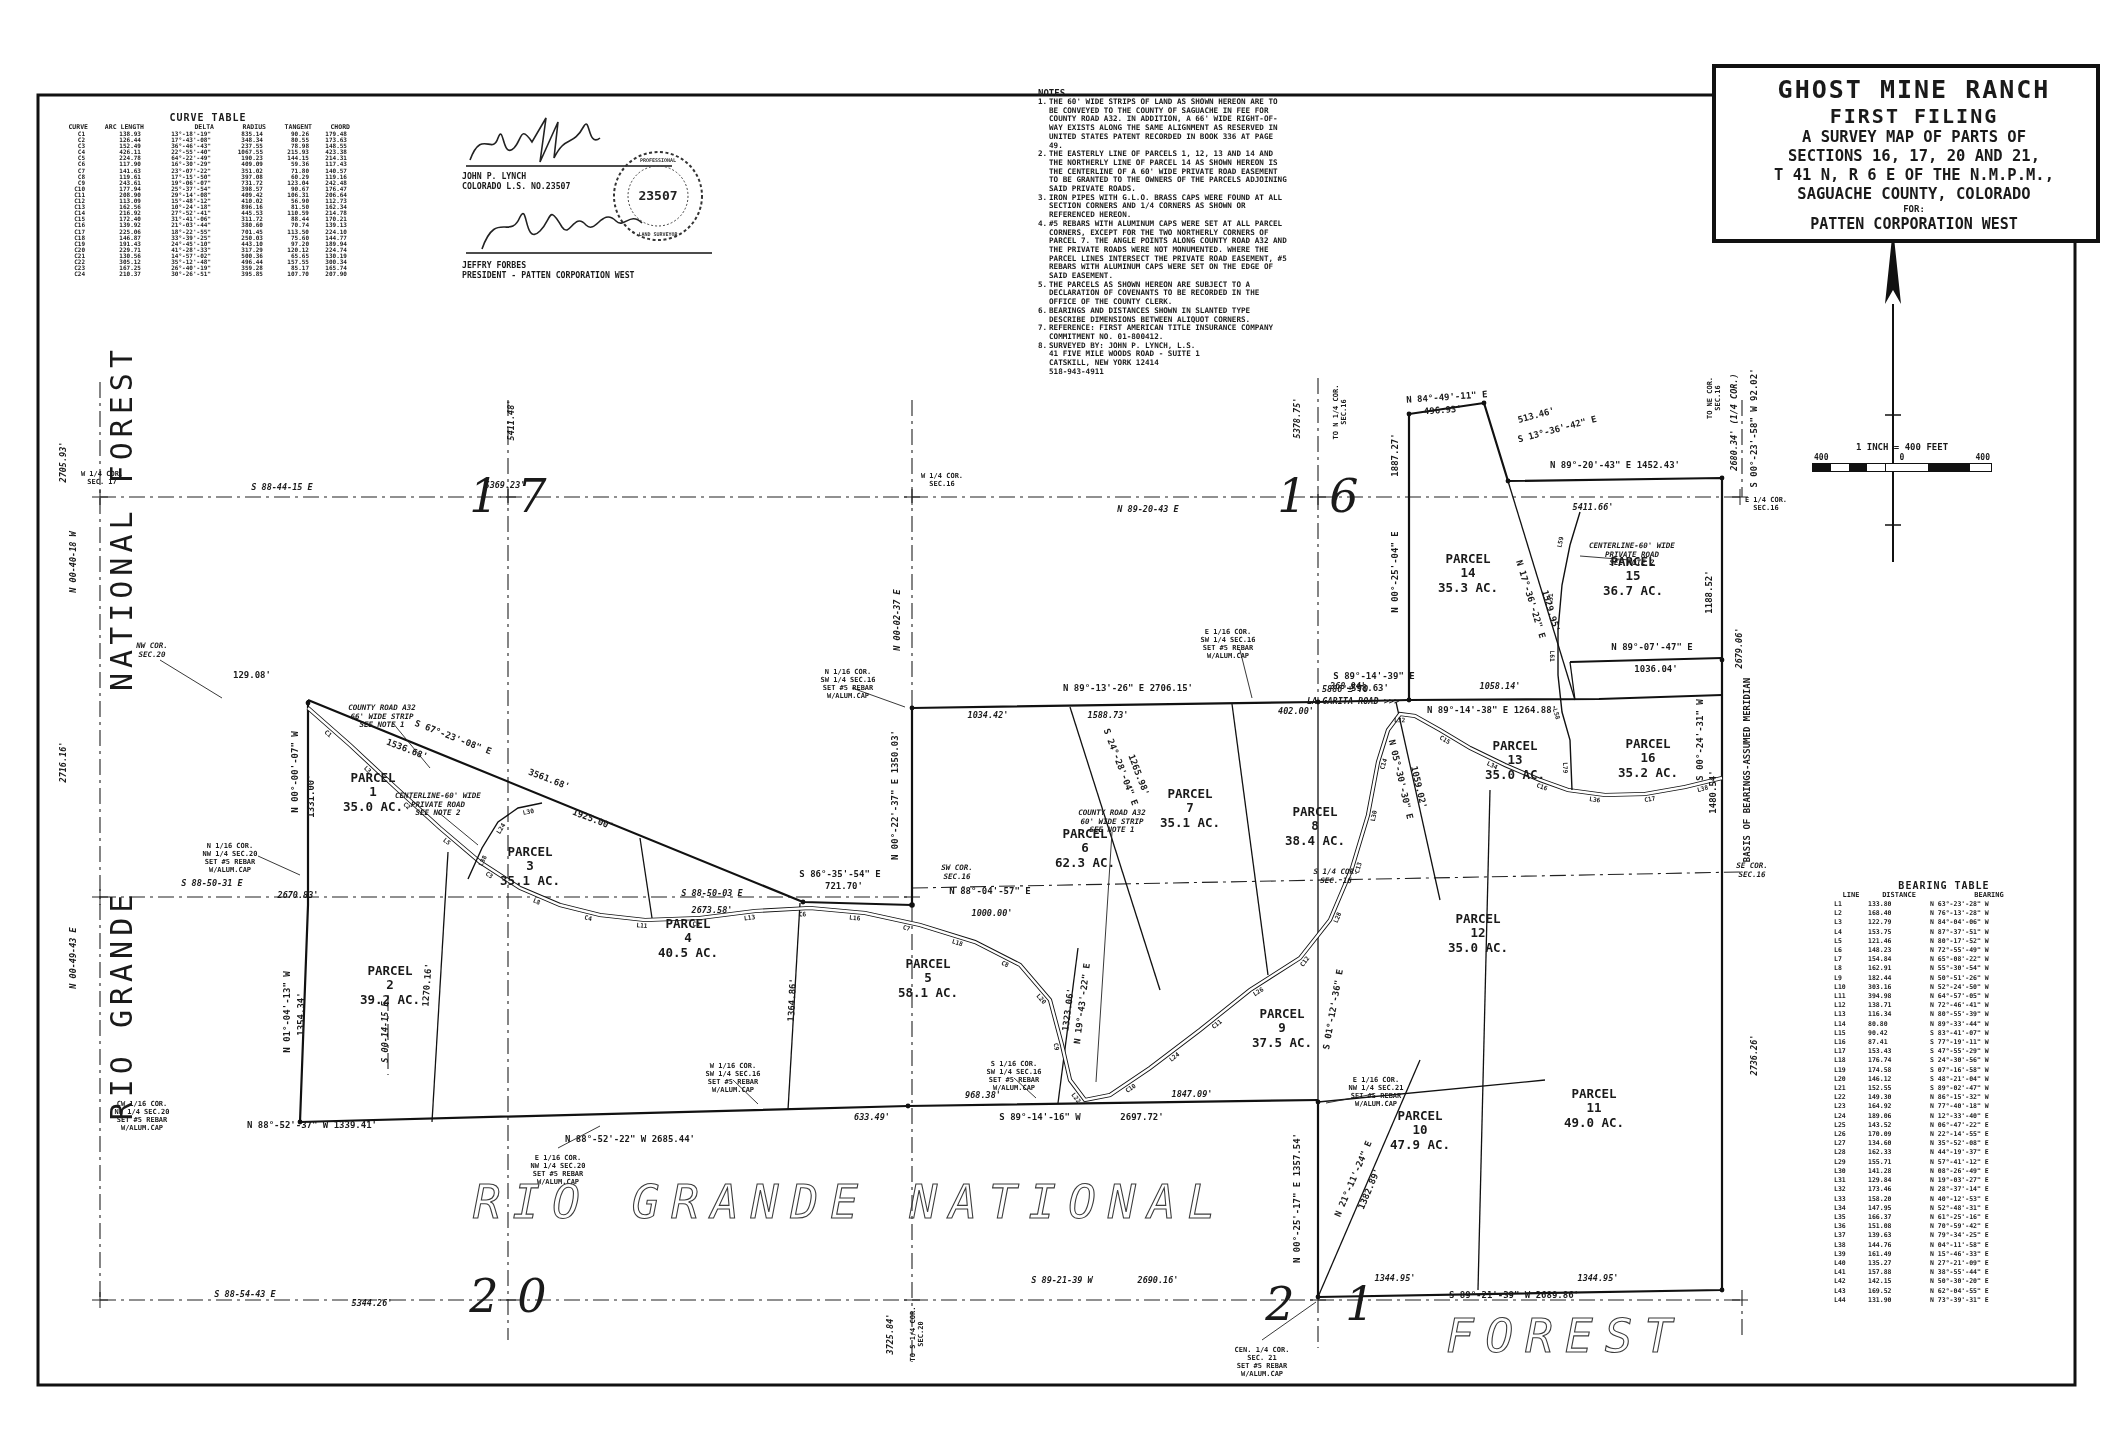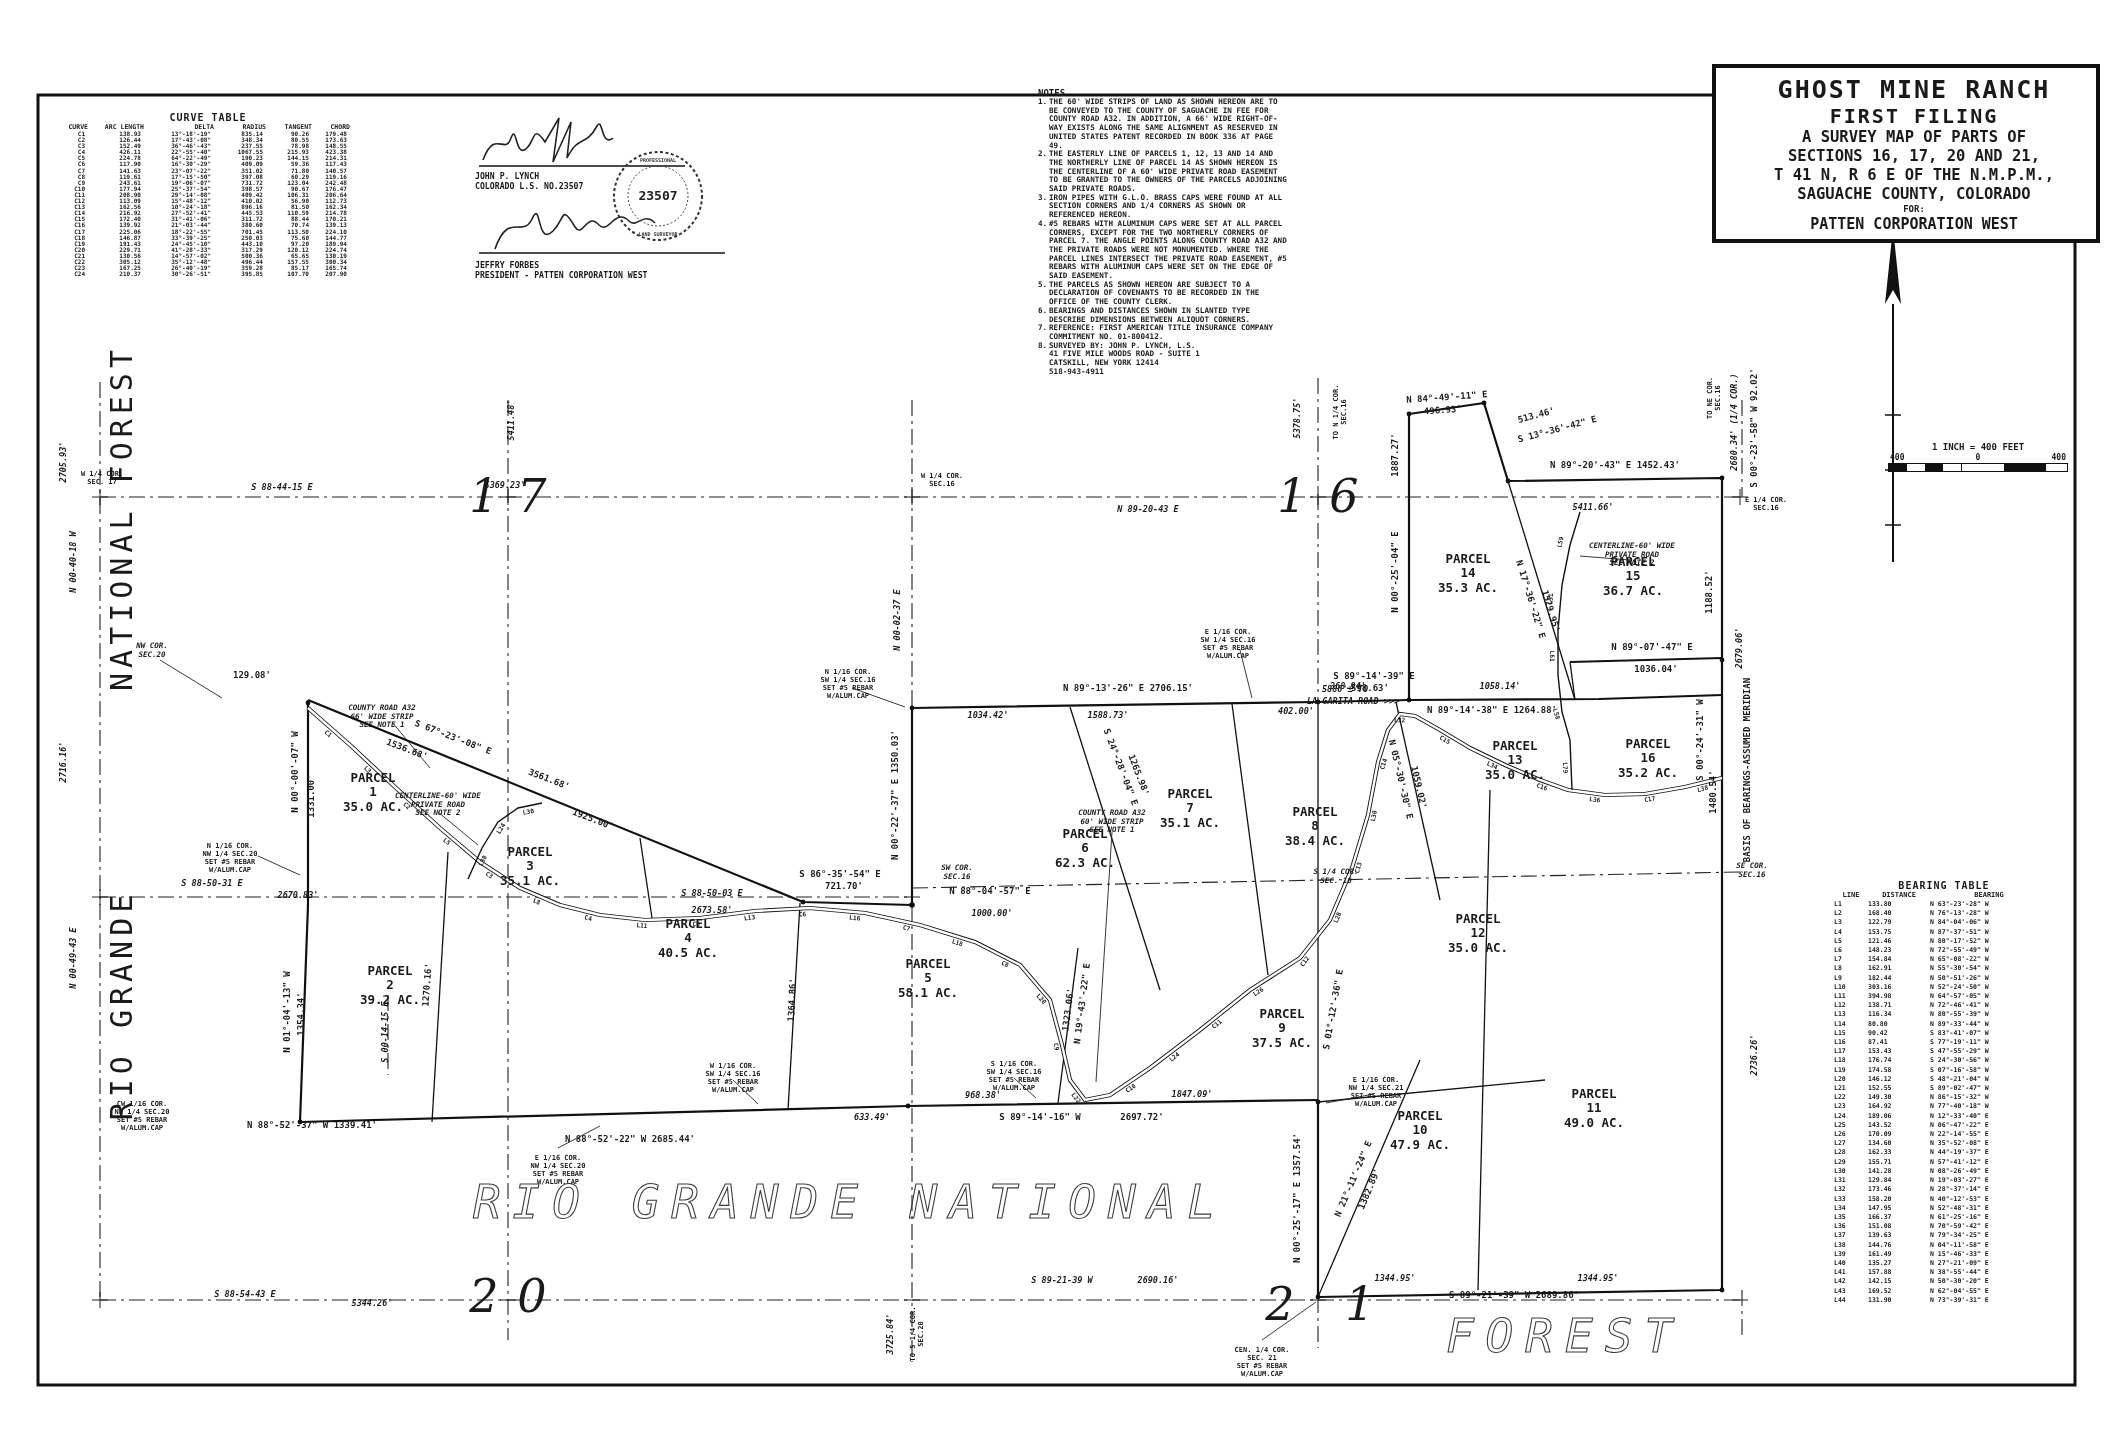--- a/index.html
+++ b/index.html
@@ -496,21 +496,21 @@
         <div class="cell">165.74</div>
         <div class="cell">C24</div>
         <div class="cell">210.37</div>
         <div class="cell">30°-26'-51"</div>
         <div class="cell">395.85</div>
         <div class="cell">107.70</div>
         <div class="cell">207.90</div>
       </div>
   </div>
 
-  <div class="blk" style="left:475px;top:108px;">
+  <div class="blk" style="left:462px;top:108px;">
     <div class="cert" id="cert-lines"></div>
     <svg width="300" height="64" style="display:block">
       <path d="M8,52 C20,20 30,48 36,30 C42,14 40,52 52,40 C60,32 58,16 70,34 L84,10 L78,54 L96,14 L92,50 C104,26 110,40 122,18 C128,8 126,40 138,30" fill="none" stroke="#222" stroke-width="1.6"></path>
       <line x1="4" y1="58" x2="210" y2="58" stroke="#111" stroke-width="1.6"></line>
     </svg>
     <div class="sig-sub">JOHN P. LYNCH</div>
     <div class="sig-sub">COLORADO L.S. NO.23507</div>
     <svg width="300" height="70" style="display:block">
       <path d="M20,58 C34,18 48,50 58,26 C66,10 62,56 78,40 C90,28 86,12 100,36 C108,48 112,20 124,34 C134,44 140,16 154,30 C162,38 168,20 180,32" fill="none" stroke="#222" stroke-width="1.6"></path>
       <line x1="4" y1="62" x2="250" y2="62" stroke="#111" stroke-width="1.6"></line>
@@ -573,21 +573,21 @@
     <div class="tb1">GHOST MINE RANCH</div>
     <div class="tb2">FIRST FILING</div>
     <div class="tb3">A SURVEY MAP OF PARTS OF</div>
     <div class="tb3">SECTIONS 16, 17, 20 AND 21,</div>
     <div class="tb3">T 41 N, R 6 E OF THE N.M.P.M.,</div>
     <div class="tb3">SAGUACHE COUNTY, COLORADO</div>
     <div class="tb4">FOR:</div>
     <div class="tb5">PATTEN CORPORATION WEST</div>
   </div>
 
-  <div class="blk scaleblk" style="left:1888px;top:442px;">
+  <div class="blk scaleblk" style="left:1812px;top:442px;">
     <div>1 INCH = 400 FEET</div>
     <div class="scale-nums">
       <span>400</span>
       <span>0</span>
       <span>400</span>
     </div>
     <div class="scalebar">
       <div class="sb-b" style="width:18px"></div>
         <div class="sb-w" style="width:18px"></div>
       <div class="sb-b" style="width:18px"></div>

